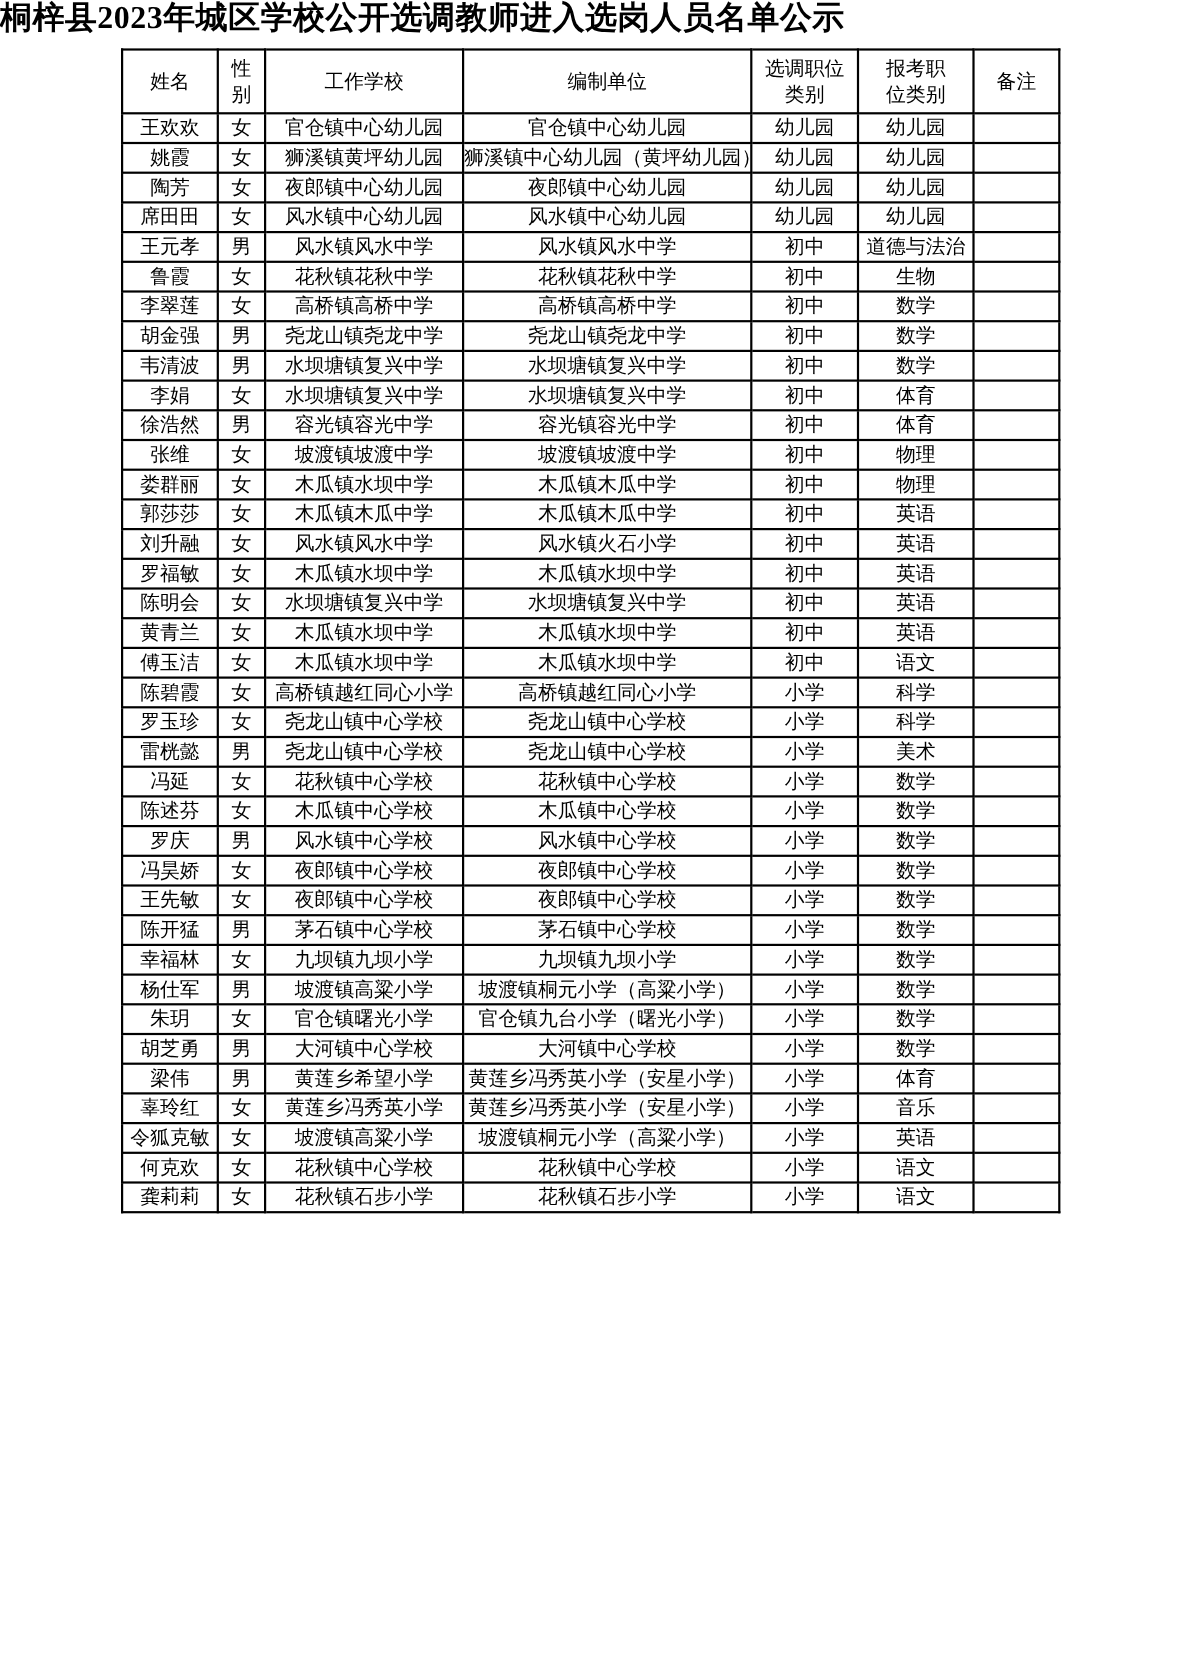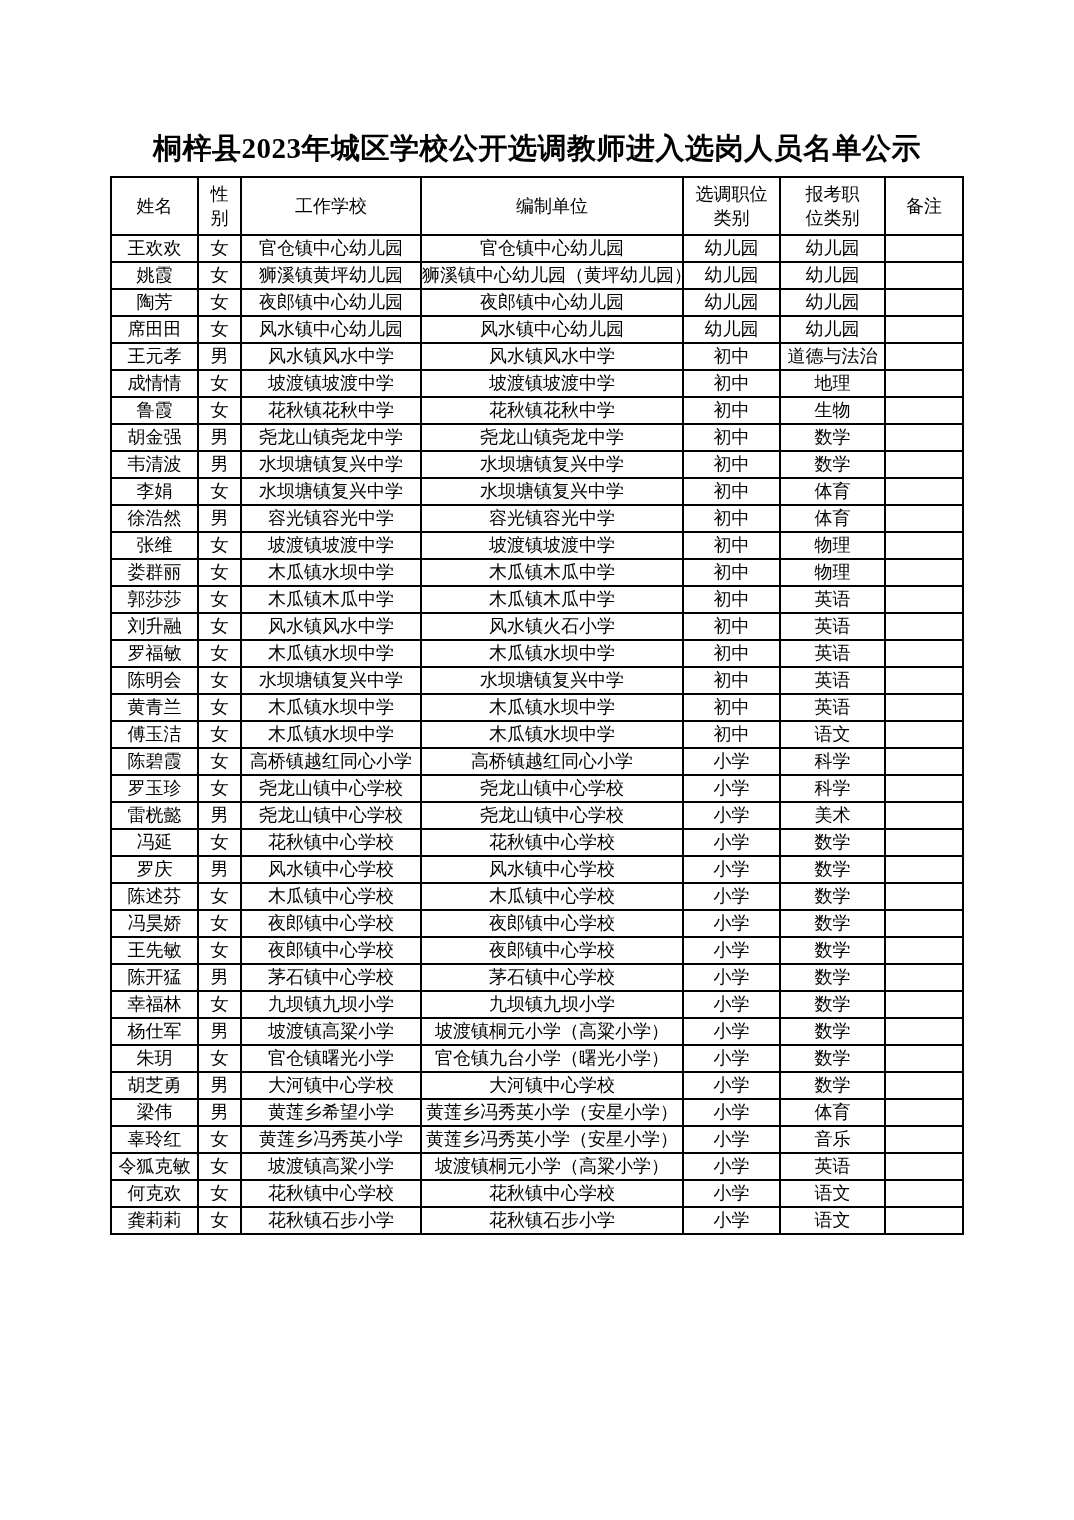--- a/index.html
+++ b/index.html
@@ -11,22 +11,21 @@
   }
   .doc {
     position: relative;
     width: 1074px;
     height: 1520px;
     background: #ffffff;
     overflow: hidden;
   }
   .doc-title {
     margin: 0;
-    padding-top: 132px;
-    text-align: center;
+    text-align: left;
     font-size: 29px;
     font-weight: bold;
     line-height: 1.15;
     letter-spacing: 0.5px;
   }
   table.roster {
     border-collapse: collapse;
     table-layout: fixed;
     width: 852px;
     margin: 11px auto 10px auto;
@@ -129,79 +128,79 @@
         <tr>
           <td>王元孝</td>
           <td>男</td>
           <td>风水镇风水中学</td>
           <td>风水镇风水中学</td>
           <td>初中</td>
           <td>道德与法治</td>
           <td></td>
         </tr>
         <tr>
-          <td>成情情</td>
+          <td>鲁霞</td>
+          <td>女</td>
+          <td>花秋镇花秋中学</td>
+          <td>花秋镇花秋中学</td>
+          <td>初中</td>
+          <td>生物</td>
+          <td></td>
+        </tr>
+        <tr>
+          <td>李翠莲</td>
+          <td>女</td>
+          <td>高桥镇高桥中学</td>
+          <td>高桥镇高桥中学</td>
+          <td>初中</td>
+          <td>数学</td>
+          <td></td>
+        </tr>
+        <tr>
+          <td>胡金强</td>
+          <td>男</td>
+          <td>尧龙山镇尧龙中学</td>
+          <td>尧龙山镇尧龙中学</td>
+          <td>初中</td>
+          <td>数学</td>
+          <td></td>
+        </tr>
+        <tr>
+          <td>韦清波</td>
+          <td>男</td>
+          <td>水坝塘镇复兴中学</td>
+          <td>水坝塘镇复兴中学</td>
+          <td>初中</td>
+          <td>数学</td>
+          <td></td>
+        </tr>
+        <tr>
+          <td>李娟</td>
+          <td>女</td>
+          <td>水坝塘镇复兴中学</td>
+          <td>水坝塘镇复兴中学</td>
+          <td>初中</td>
+          <td>体育</td>
+          <td></td>
+        </tr>
+        <tr>
+          <td>徐浩然</td>
+          <td>男</td>
+          <td>容光镇容光中学</td>
+          <td>容光镇容光中学</td>
+          <td>初中</td>
+          <td>体育</td>
+          <td></td>
+        </tr>
+        <tr>
+          <td>张维</td>
           <td>女</td>
           <td>坡渡镇坡渡中学</td>
           <td>坡渡镇坡渡中学</td>
           <td>初中</td>
-          <td>地理</td>
-          <td></td>
-        </tr>
-        <tr>
-          <td>鲁霞</td>
-          <td>女</td>
-          <td>花秋镇花秋中学</td>
-          <td>花秋镇花秋中学</td>
-          <td>初中</td>
-          <td>生物</td>
-          <td></td>
-        </tr>
-        <tr>
-          <td>胡金强</td>
-          <td>男</td>
-          <td>尧龙山镇尧龙中学</td>
-          <td>尧龙山镇尧龙中学</td>
-          <td>初中</td>
-          <td>数学</td>
-          <td></td>
-        </tr>
-        <tr>
-          <td>韦清波</td>
-          <td>男</td>
-          <td>水坝塘镇复兴中学</td>
-          <td>水坝塘镇复兴中学</td>
-          <td>初中</td>
-          <td>数学</td>
-          <td></td>
-        </tr>
-        <tr>
-          <td>李娟</td>
-          <td>女</td>
-          <td>水坝塘镇复兴中学</td>
-          <td>水坝塘镇复兴中学</td>
-          <td>初中</td>
-          <td>体育</td>
-          <td></td>
-        </tr>
-        <tr>
-          <td>徐浩然</td>
-          <td>男</td>
-          <td>容光镇容光中学</td>
-          <td>容光镇容光中学</td>
-          <td>初中</td>
-          <td>体育</td>
-          <td></td>
-        </tr>
-        <tr>
-          <td>张维</td>
-          <td>女</td>
-          <td>坡渡镇坡渡中学</td>
-          <td>坡渡镇坡渡中学</td>
-          <td>初中</td>
           <td>物理</td>
           <td></td>
         </tr>
         <tr>
           <td>娄群丽</td>
           <td>女</td>
           <td>木瓜镇水坝中学</td>
           <td>木瓜镇木瓜中学</td>
           <td>初中</td>
           <td>物理</td>
@@ -291,33 +290,33 @@
         <tr>
           <td>冯延</td>
           <td>女</td>
           <td>花秋镇中心学校</td>
           <td>花秋镇中心学校</td>
           <td>小学</td>
           <td>数学</td>
           <td></td>
         </tr>
         <tr>
+          <td>陈述芬</td>
+          <td>女</td>
+          <td>木瓜镇中心学校</td>
+          <td>木瓜镇中心学校</td>
+          <td>小学</td>
+          <td>数学</td>
+          <td></td>
+        </tr>
+        <tr>
           <td>罗庆</td>
           <td>男</td>
           <td>风水镇中心学校</td>
           <td>风水镇中心学校</td>
-          <td>小学</td>
-          <td>数学</td>
-          <td></td>
-        </tr>
-        <tr>
-          <td>陈述芬</td>
-          <td>女</td>
-          <td>木瓜镇中心学校</td>
-          <td>木瓜镇中心学校</td>
           <td>小学</td>
           <td>数学</td>
           <td></td>
         </tr>
         <tr>
           <td>冯昊娇</td>
           <td>女</td>
           <td>夜郎镇中心学校</td>
           <td>夜郎镇中心学校</td>
           <td>小学</td>

